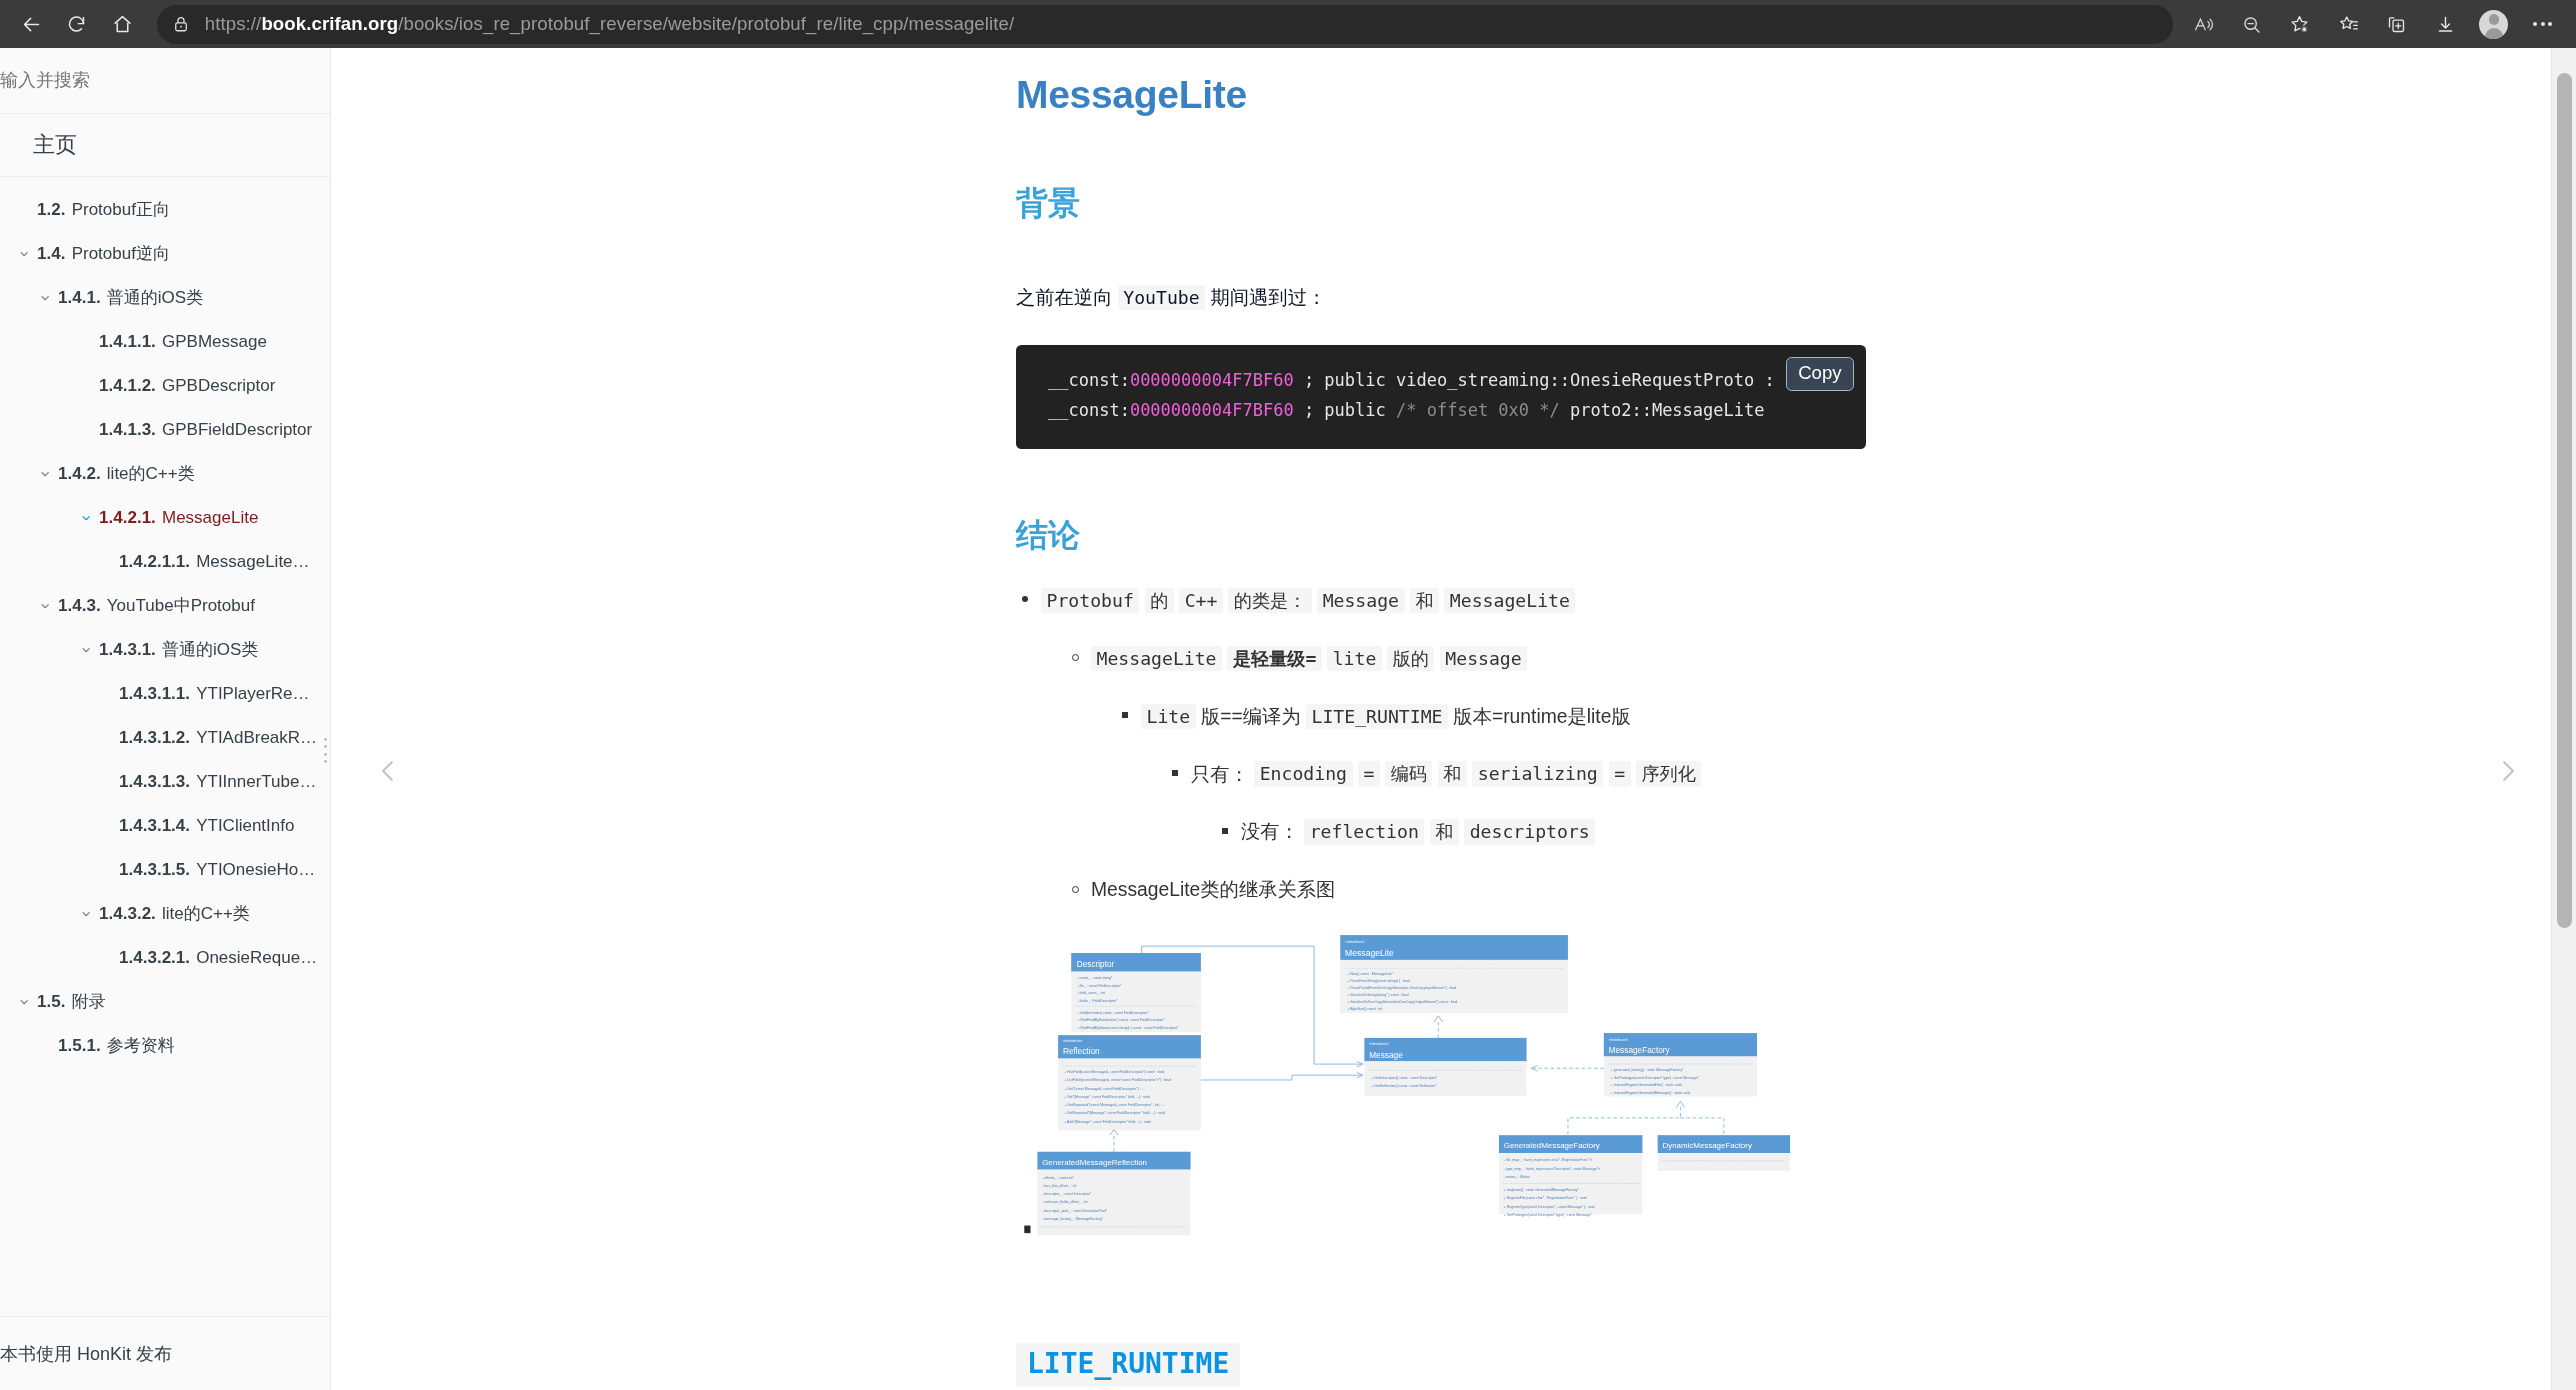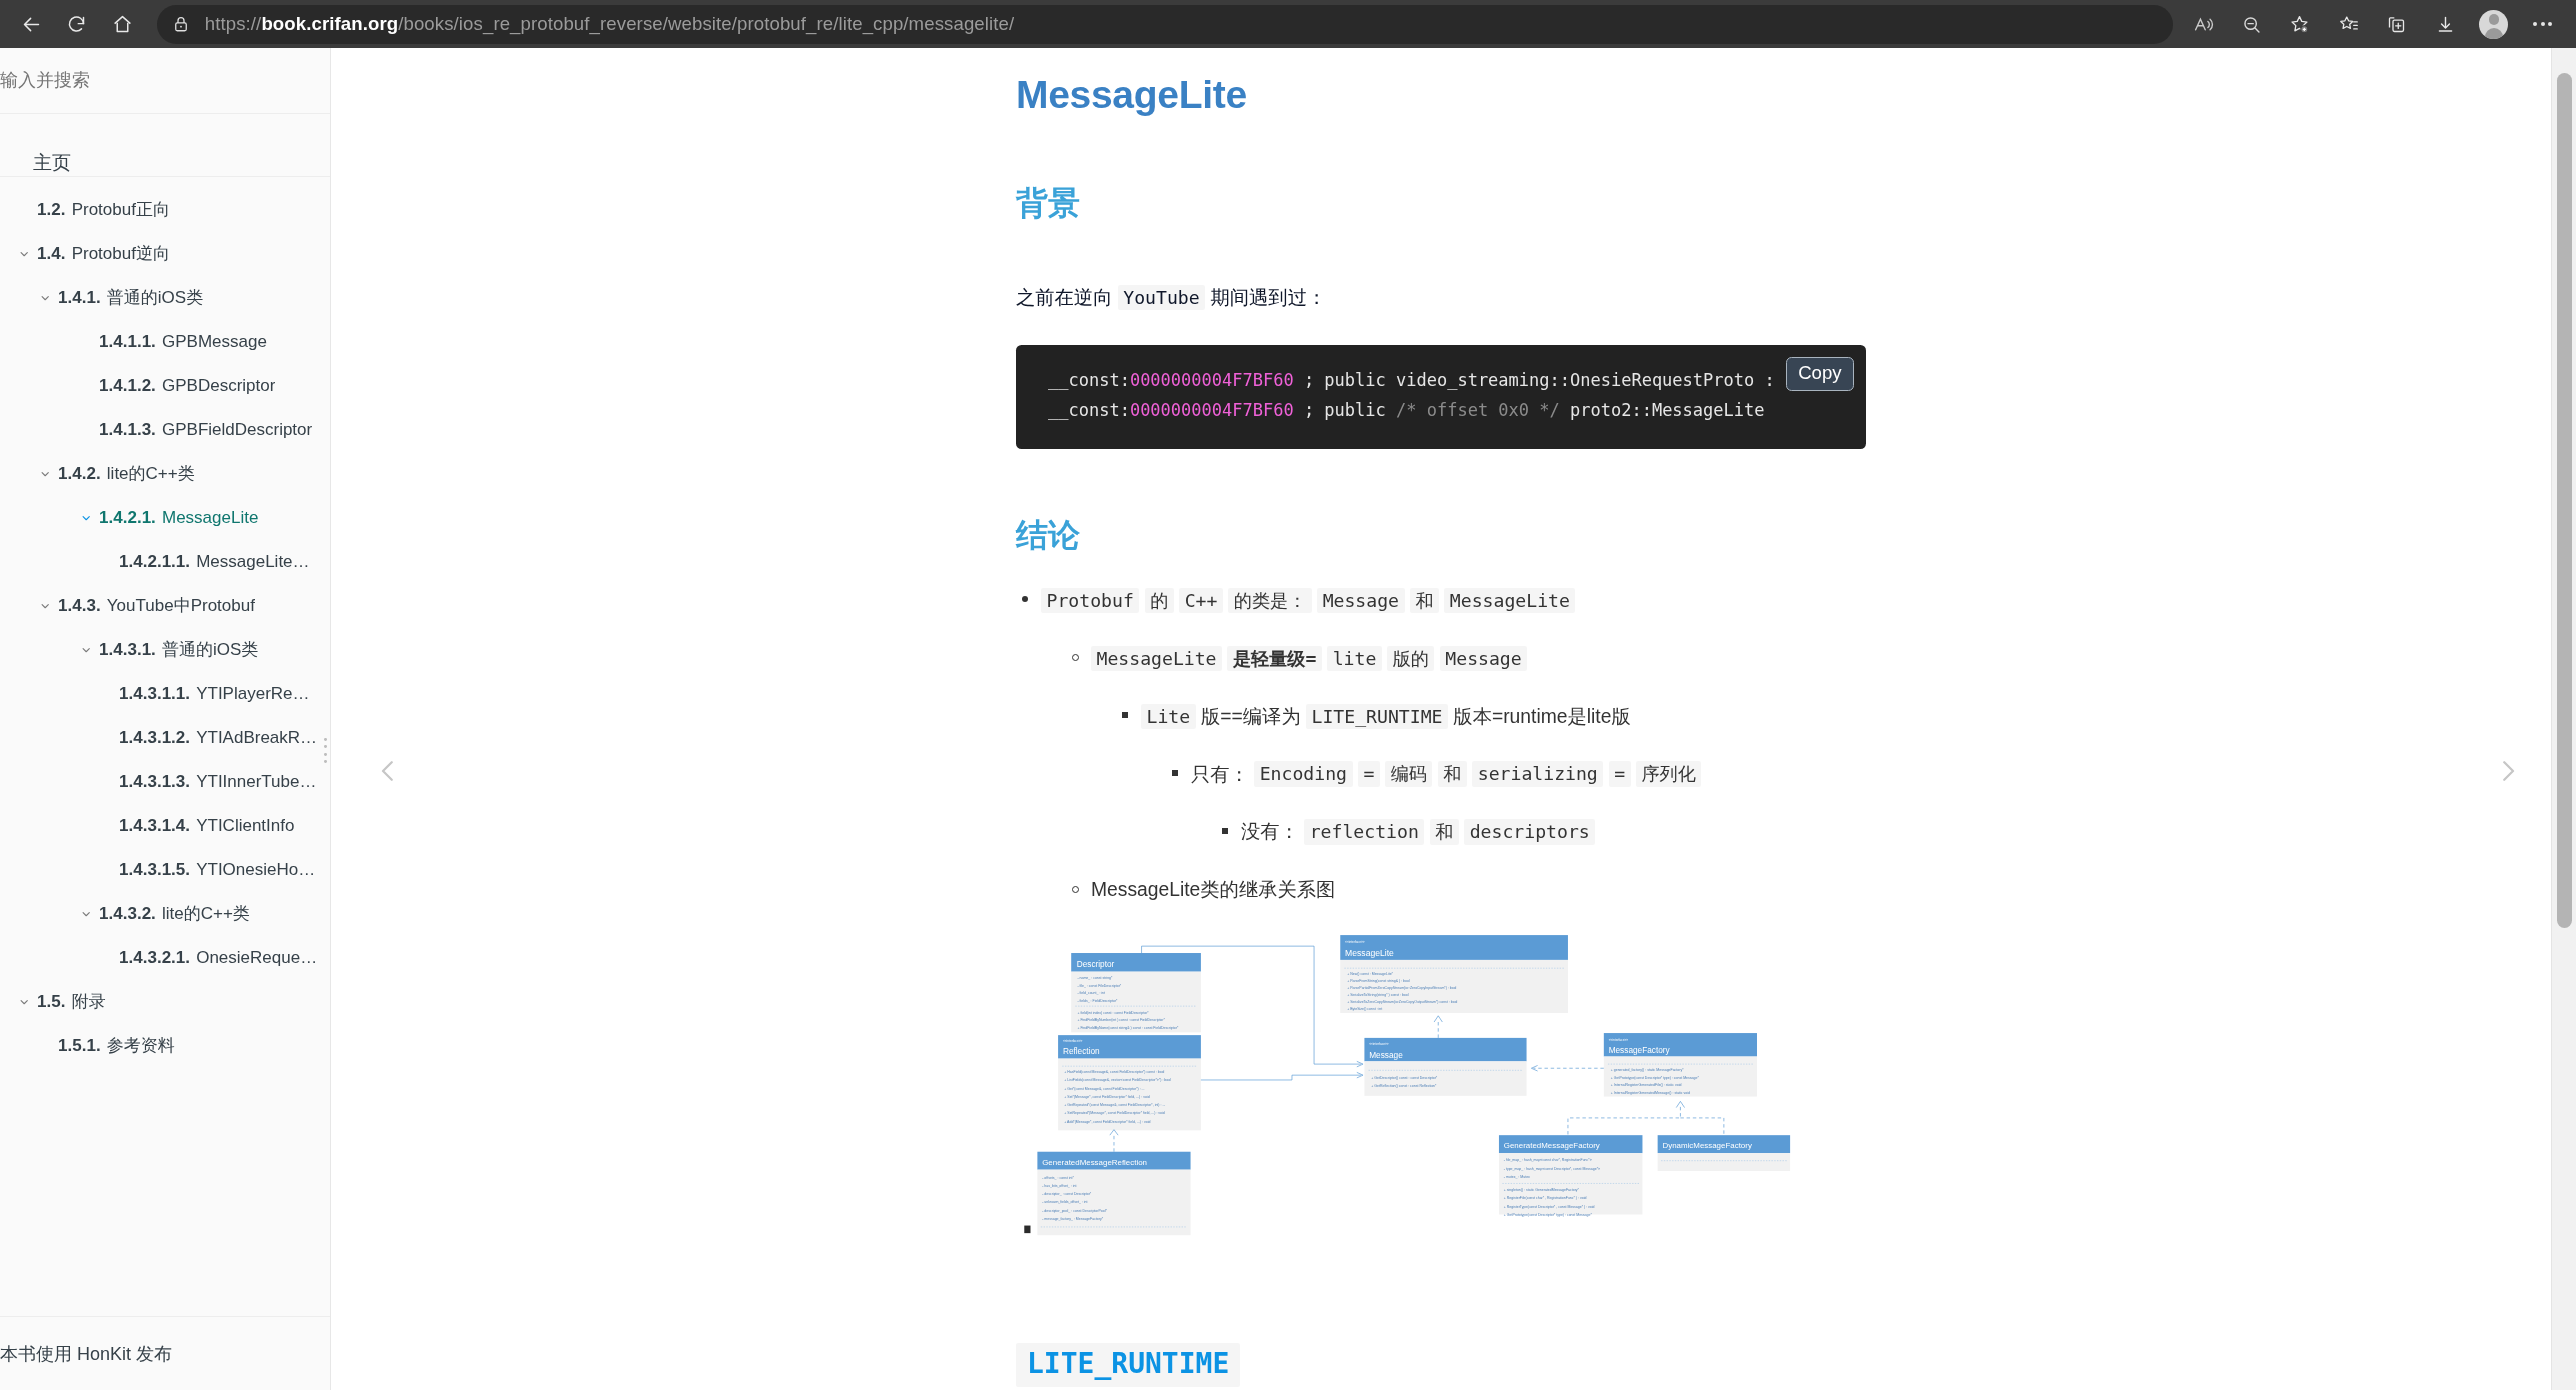--- a/index.html
+++ b/index.html
@@ -90,37 +90,37 @@
     border-bottom: 0.7px solid #ededed;
   }
   #sidebar-search-input {
     font-size: 18px; color: #8a8a8a;
     background: transparent; border: none; outline: none;
     font-family: "Liberation Sans", sans-serif;
     width: 90%;
   }
   #sidebar-home {
     height: 63px;
-    display: flex; align-items: flex-end;
+    display: flex; align-items: center;
     padding-left: 33px;
     border-bottom: 0.7px solid #ededed;
-    font-size: 19px; color: #364149;
+    font-size: 22px; color: #364149;
   }
   #toc { padding-top: 11px; }
   .toc-item {
     display: flex; align-items: center;
     min-height: 44px;
     font-size: 17px;
     color: #364149;
     line-height: 1.25;
     padding-right: 12.4px;
   }
   .toc-num { font-weight: 700; margin-right: 6.2px; white-space: nowrap; }
   .toc-label { white-space: nowrap; overflow: hidden; text-overflow: ellipsis; }
-  .toc-item.active .toc-num, .toc-item.active .toc-label { color: #0f766e; }
+  .toc-item.active .toc-num, .toc-item.active .toc-label { color: #7f1d1d; }
   .chev {
     width: 18px; flex: 0 0 18px;
     display: flex; align-items: center; justify-content: center;
     margin-right: 4.1px;
   }
   .chev.empty { visibility: hidden; }
   .chev svg { display:block; }
   .lvl1 { padding-left: 15px; }
   .lvl2 { padding-left: 36px; }
   .lvl3 { padding-left: 77px; }

